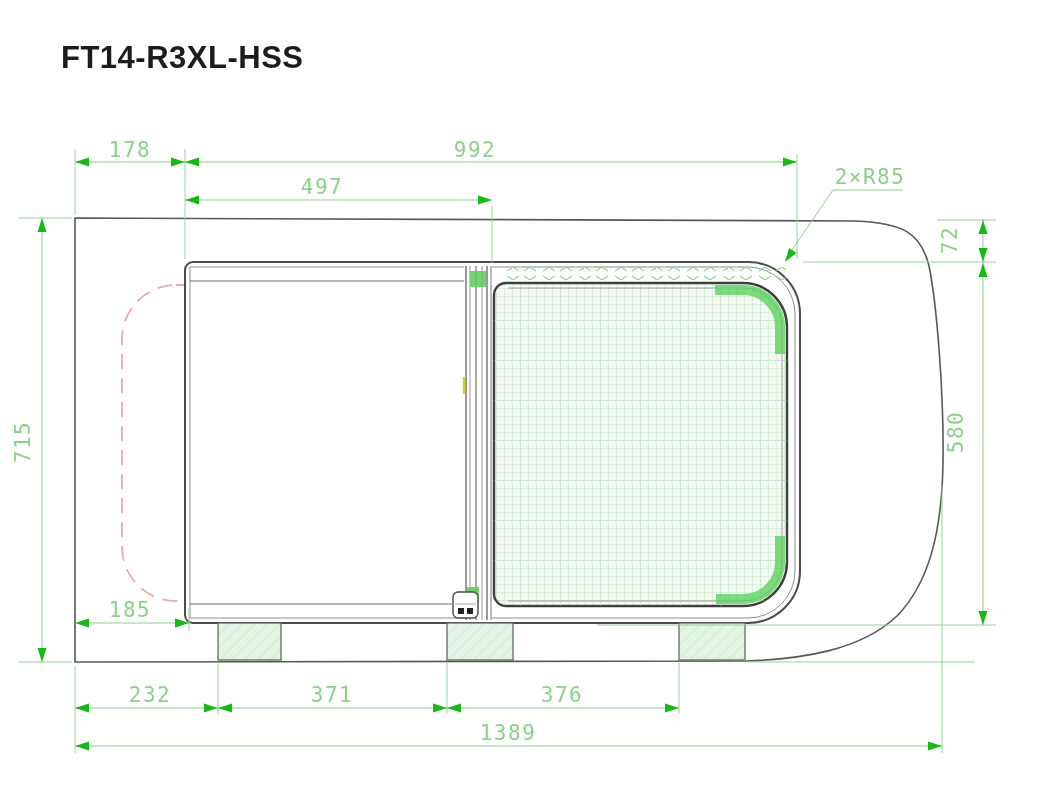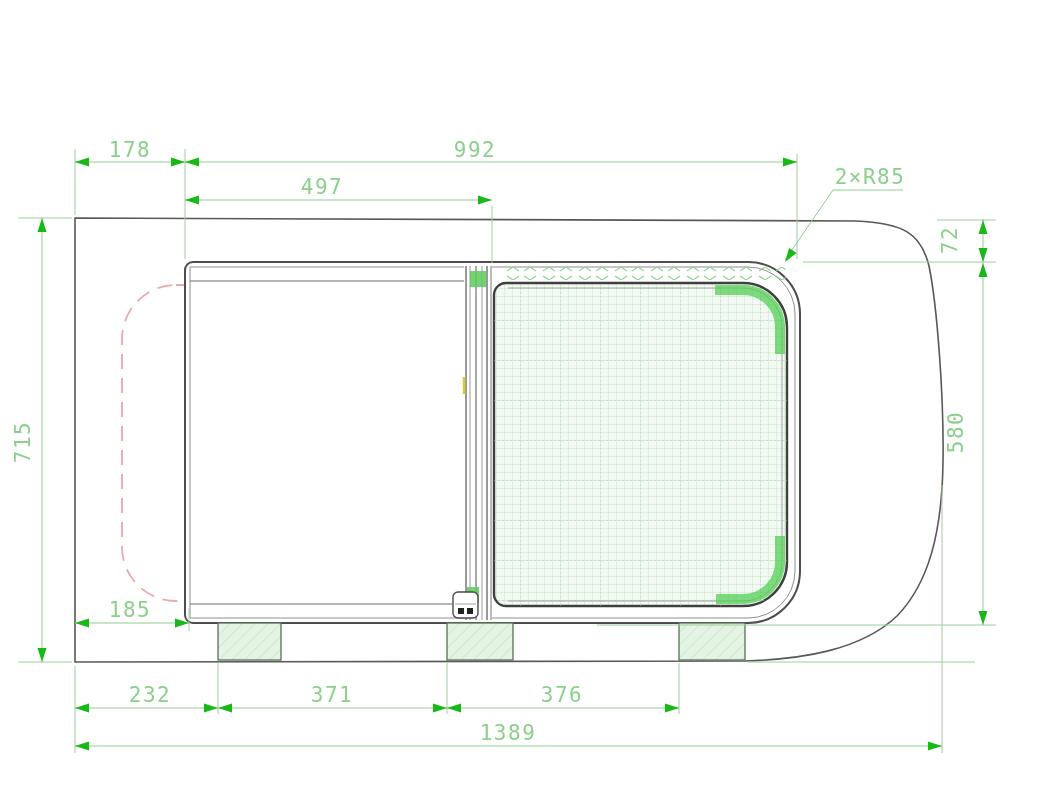--- a/index.html
+++ b/index.html
@@ -8,20 +8,21 @@
   .title{position:absolute;left:61px;top:40px;font-size:31px;font-weight:600;
          color:#1c1c1c;letter-spacing:0.5px;}
   svg text.dim{font-family:"DejaVu Sans Mono",monospace;font-size:21px;fill:#8bd08b;
                letter-spacing:1.5px;}
   svg{position:absolute;left:0;top:0;}
 </style>
 </head>
 <body>
 
 <div class="canvas">
+  <div class="title">FT14-R3XL-HSS</div>
 
   <svg width="1053" height="798" viewBox="0 0 1053 798">
     <defs>
       <path id="arrowhead" d="M0,0 L-14,4.5 L-14,-4.5 Z" fill="#16b916"></path>
       <pattern id="mesh" width="8" height="8" patternUnits="userSpaceOnUse">
         <rect width="8" height="8" fill="#f3faf3"></rect>
         <path d="M8,0 H0 V8" fill="none" stroke="#c6e7c6" stroke-width="1"></path>
       </pattern>
       <pattern id="mesh2" width="40" height="40" patternUnits="userSpaceOnUse">
         <path d="M40,0 H0 V40" fill="none" stroke="#a6d6a6" stroke-width="1" stroke-dasharray="2 2"></path>

